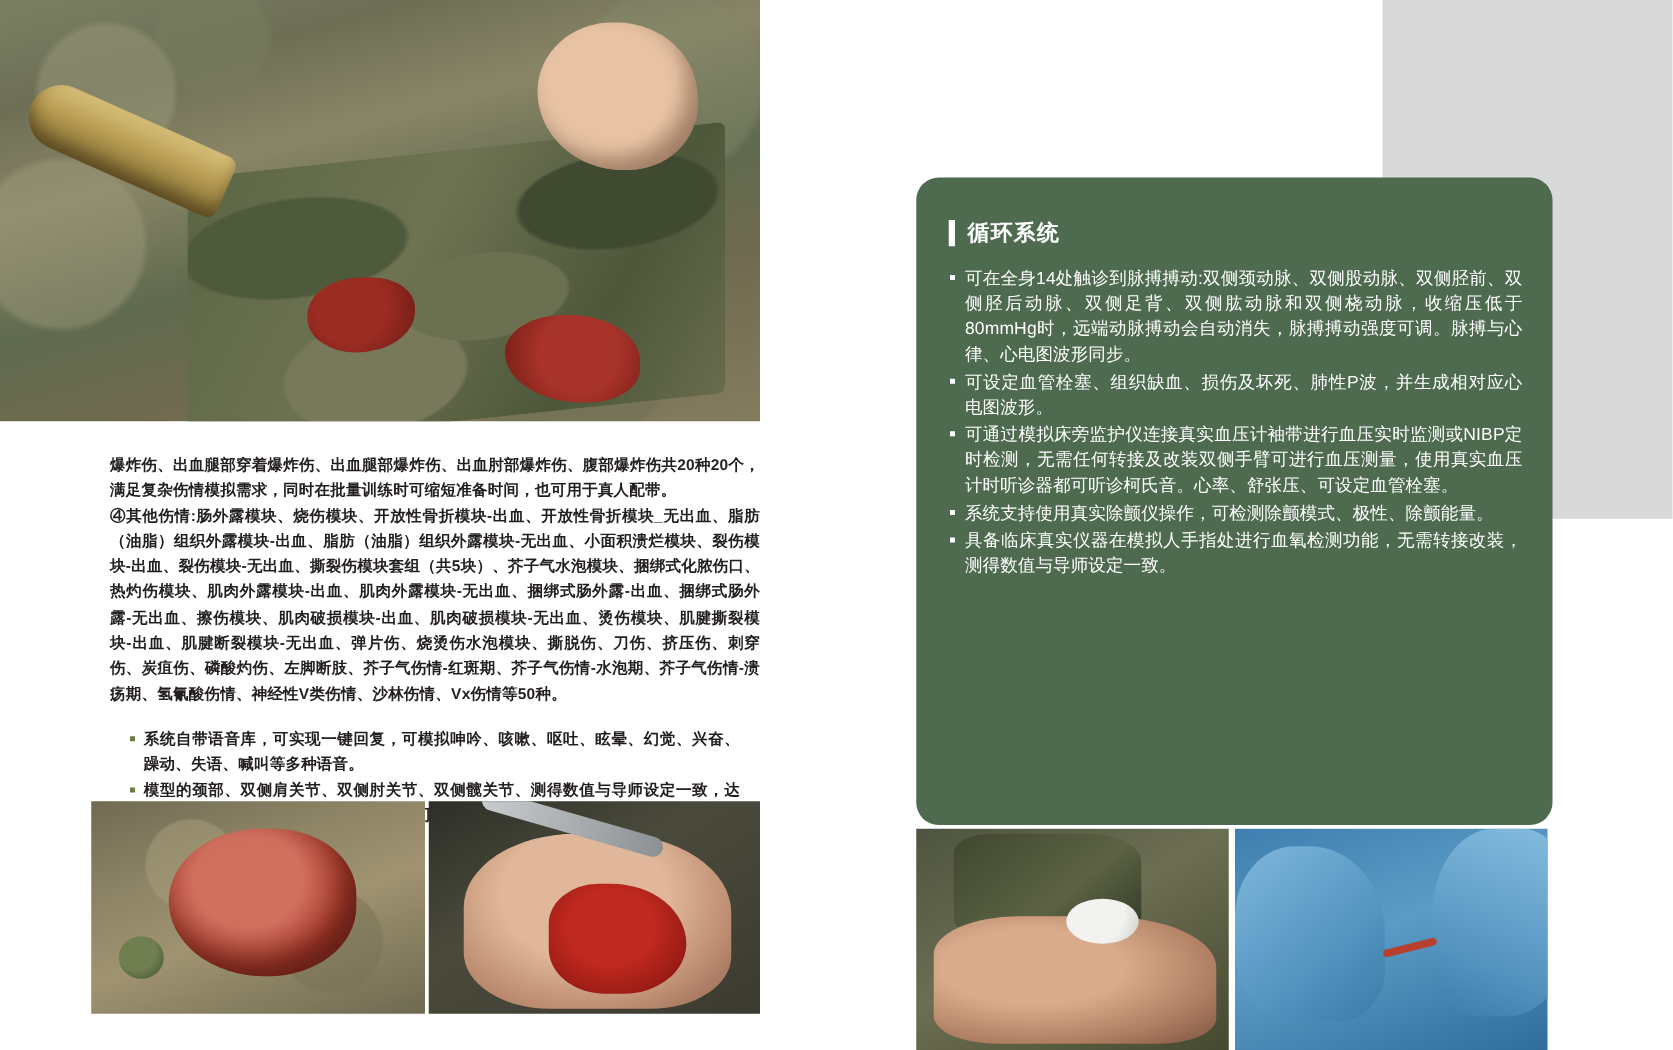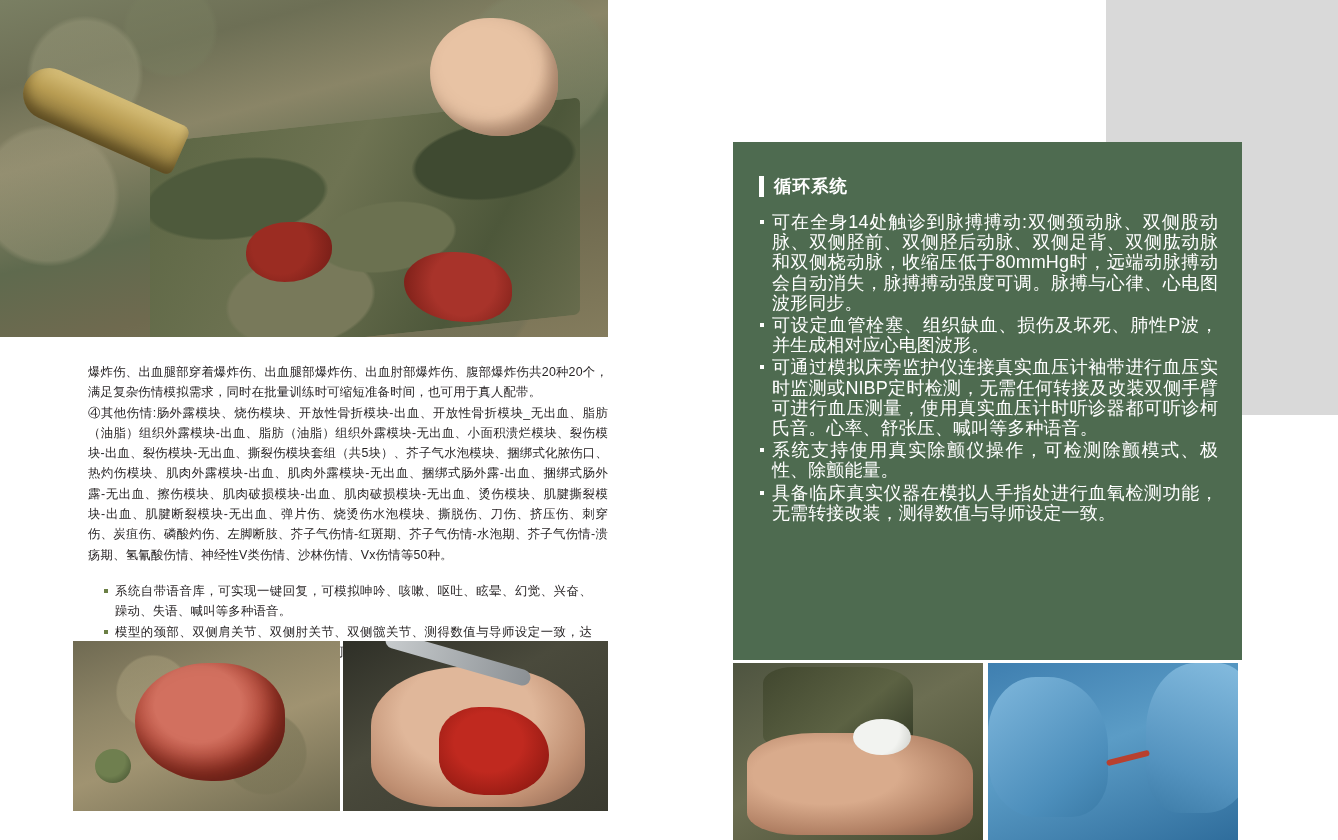--- a/index.html
+++ b/index.html
@@ -190,20 +190,21 @@
   .left-text {
     position: absolute;
     left: 88px;
     top: 362px;
     width: 520px;
     color: #231f20;
     font-size: 12.4px;
     line-height: 20.3px;
     letter-spacing: .2px;
     text-align: justify;
+    font-weight: bold;
   }
   .left-text p {
     margin: 0;
   }
   .bullet-list {
     margin: 16px;
     padding: 0;
     list-style: none;
   }
   .bullet-list li {
@@ -225,20 +226,21 @@
   .panel {
     position: absolute;
     left: 733px;
     top: 142px;
     width: 509px;
     height: 518px;
     background: #4e6b50;
     box-sizing: border-box;
     padding: 22px 24px 14px 26px;
     color: #ffffff;
+    border-radius: 18px;
   }
   .panel-title-wrap {
     display: flex;
     align-items: center;
     gap: 10px;
     margin: 10px 0 14px 0;
   }
   .panel-bar {
     width: 5px;
     height: 21px;
@@ -251,21 +253,21 @@
     letter-spacing: 1px;
   }
   .panel ul {
     margin: 0;
     padding: 0;
     list-style: none;
   }
   .panel li {
     position: relative;
     padding-left: 13px;
-    font-size: 18px;
+    font-size: 14px;
     line-height: 20.2px;
     text-align: justify;
     margin-bottom: 2px;
     letter-spacing: .1px;
   }
   .panel li::before {
     content: "";
     position: absolute;
     left: 1px;
     top: 8px;
@@ -310,21 +312,21 @@
   </div>
 
   <div class="panel">
     <div class="panel-title-wrap">
       <div class="panel-bar"></div>
       <div class="panel-title">循环系统</div>
     </div>
     <ul>
       <li>可在全身14处触诊到脉搏搏动:双侧颈动脉、双侧股动脉、双侧胫前、双侧胫后动脉、双侧足背、双侧肱动脉和双侧桡动脉，收缩压低于80mmHg时，远端动脉搏动会自动消失，脉搏搏动强度可调。脉搏与心律、心电图波形同步。</li>
       <li>可设定血管栓塞、组织缺血、损伤及坏死、肺性P波，并生成相对应心电图波形。</li>
-      <li>可通过模拟床旁监护仪连接真实血压计袖带进行血压实时监测或NIBP定时检测，无需任何转接及改装双侧手臂可进行血压测量，使用真实血压计时听诊器都可听诊柯氏音。心率、舒张压、喊叫等多种语音。</li>
+      <li>可通过模拟床旁监护仪连接真实血压计袖带进行血压实时监测或NIBP定时检测，无需任何转接及改装双侧手臂可进行血压测量，使用真实血压计时听诊器都可听诊柯氏音。心率、舒张压、可设定血管栓塞。</li>
       <li>系统支持使用真实除颤仪操作，可检测除颤模式、极性、除颤能量。</li>
       <li>具备临床真实仪器在模拟人手指处进行血氧检测功能，无需转接改装，测得数值与导师设定一致。</li>
     </ul>
   </div>
 
   <div class="photo" id="photo-d">
     <div class="medic"></div>
     <div class="body"></div>
     <div class="glove"></div>
   </div>

